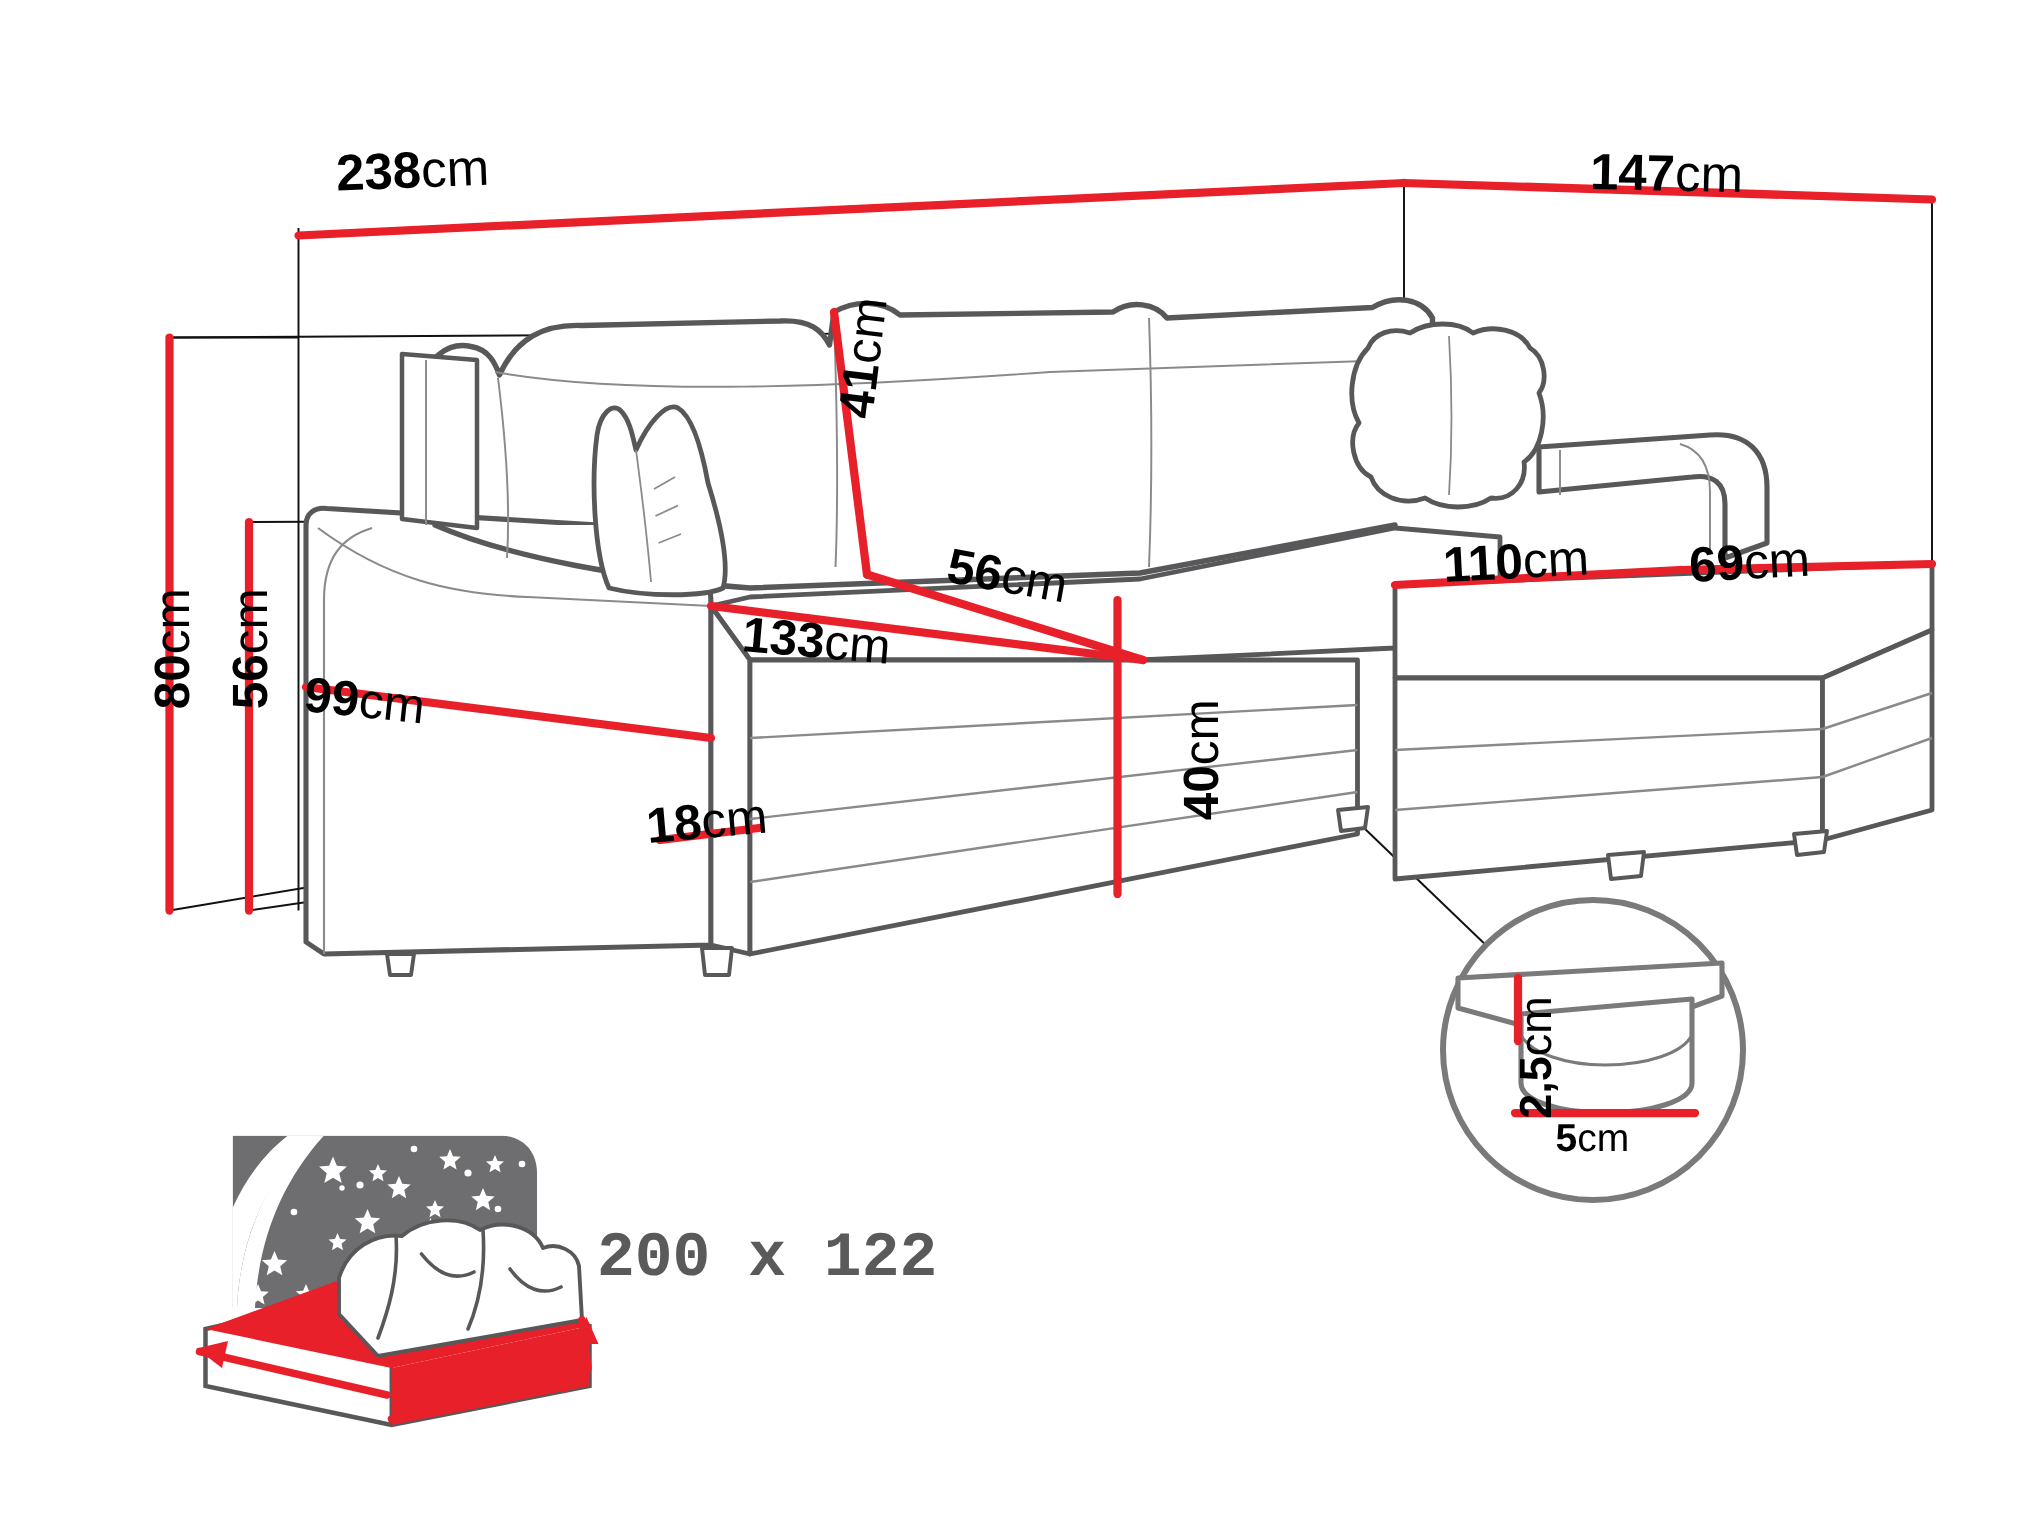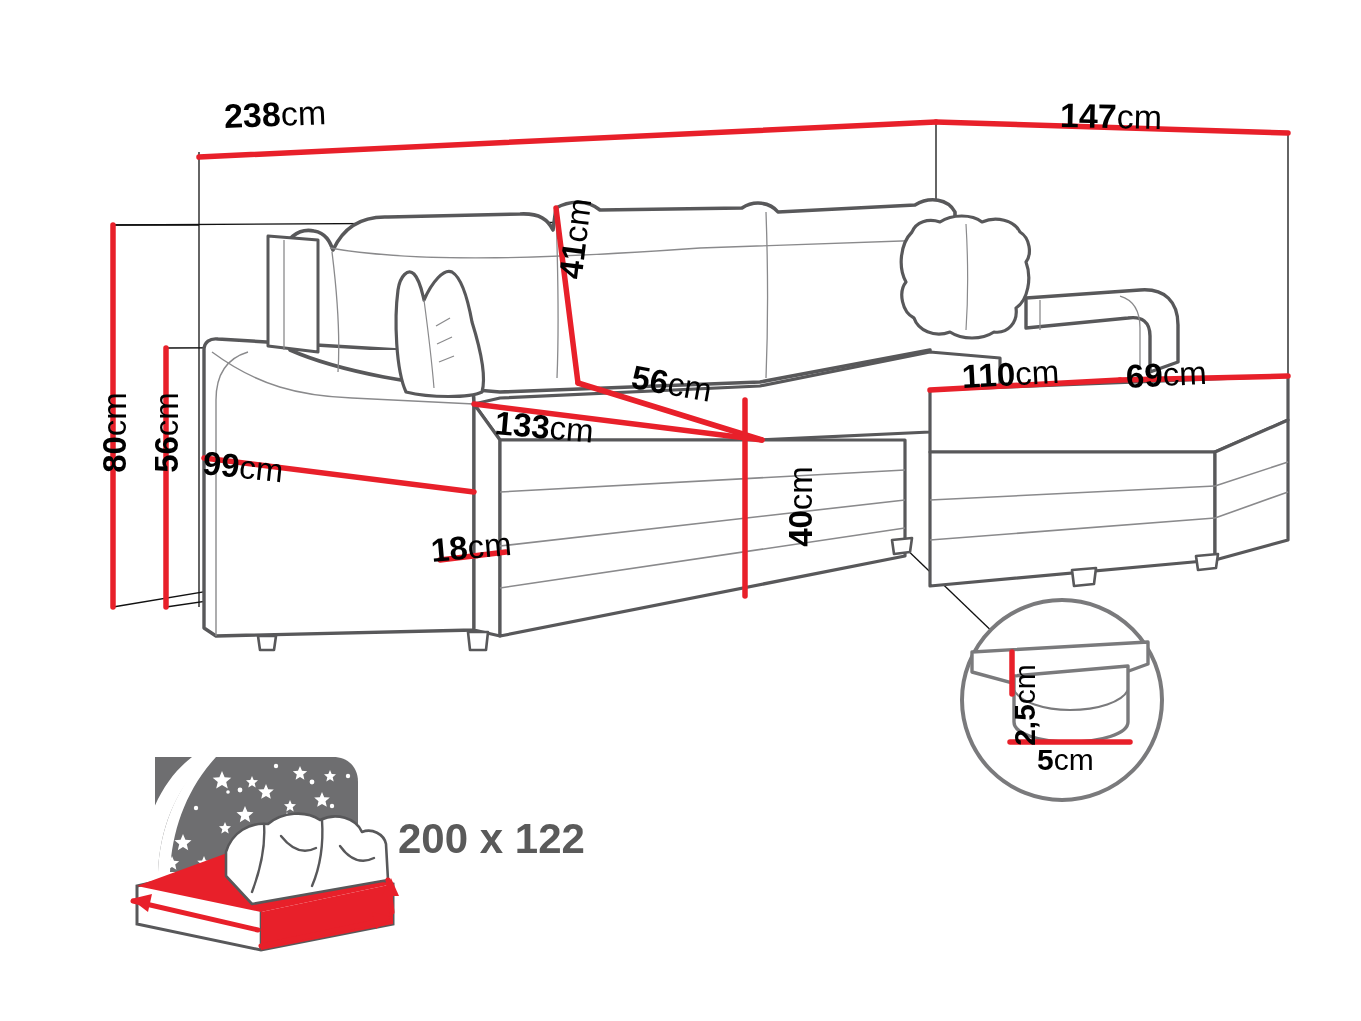--- a/index.html
+++ b/index.html
@@ -18,21 +18,21 @@
     color:#000000;
     white-space:nowrap;
     line-height:1;
     user-select:none;
   }
   .dimlabel .num{font-weight:bold;}
   .dimlabel .unit{font-weight:normal;}
 
   .bedlabel{
     position:absolute;
-    font-family:Liberation Sans, sans-serif;
+    font-family:Liberation Mono, monospace;
     font-weight:bold;
     color:#5a5a5a;
     white-space:nowrap;
     line-height:1;
     user-select:none;
   }
 </style>
 </head>
 <body>
 
@@ -262,21 +262,21 @@
   </div>
 
   <div class="dimlabel" style="left:1126px; top:360px; font-size:33px; transform:rotate(-3deg); transform-origin:left center;">
     <span class="num">69</span><span class="unit">cm</span>
   </div>
 
   <div class="dimlabel" style="left:984px; top:690px; font-size:30px; transform:rotate(-90deg); transform-origin:center center;">
     <span class="num">2,5</span><span class="unit">cm</span>
   </div>
 
-  <div class="dimlabel" style="left:1037px; top:745px; font-size:30px;">
+  <div class="dimlabel" style="left:1037px; top:745px; font-size:26px;">
     <span class="num">5</span><span class="unit">cm</span>
   </div>
 
   <svg class="layer" viewBox="0 0 1361 1021">
     <defs>
       <clipPath id="skyclip">
         <path d="M155 757 L333 757 C348 757 358 767 358 782 L358 872 L155 872 Z"></path>
       </clipPath>
     </defs>
 

